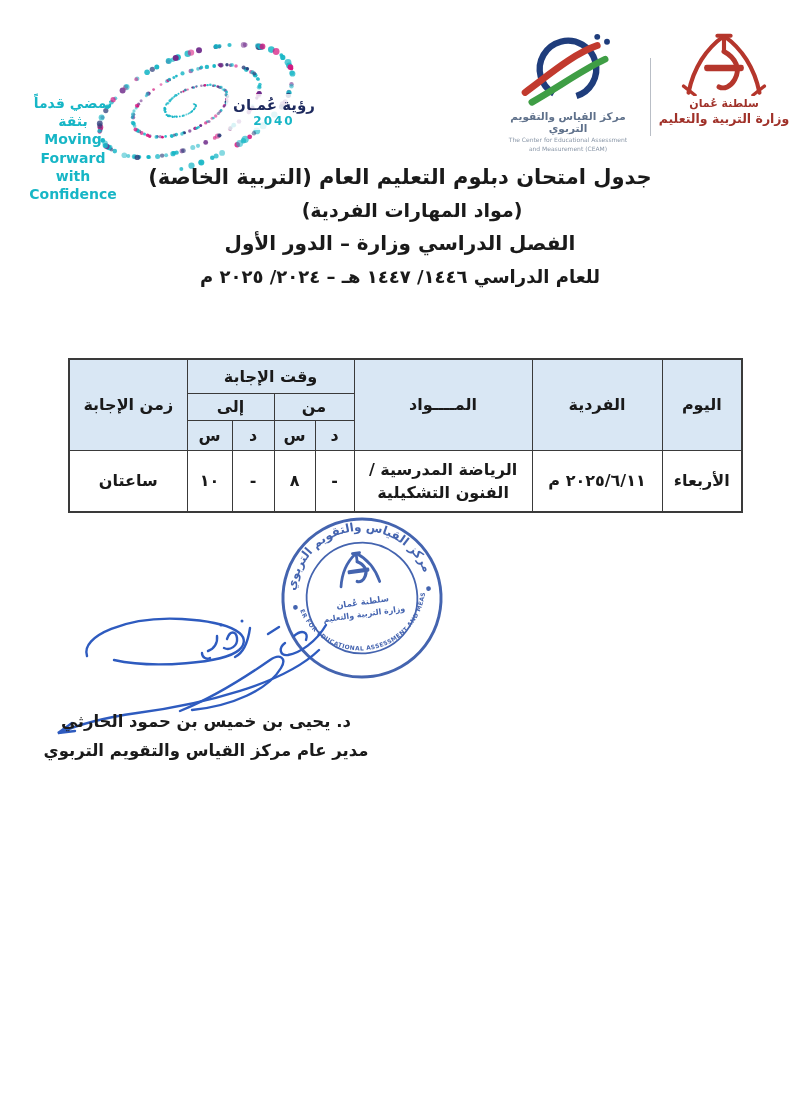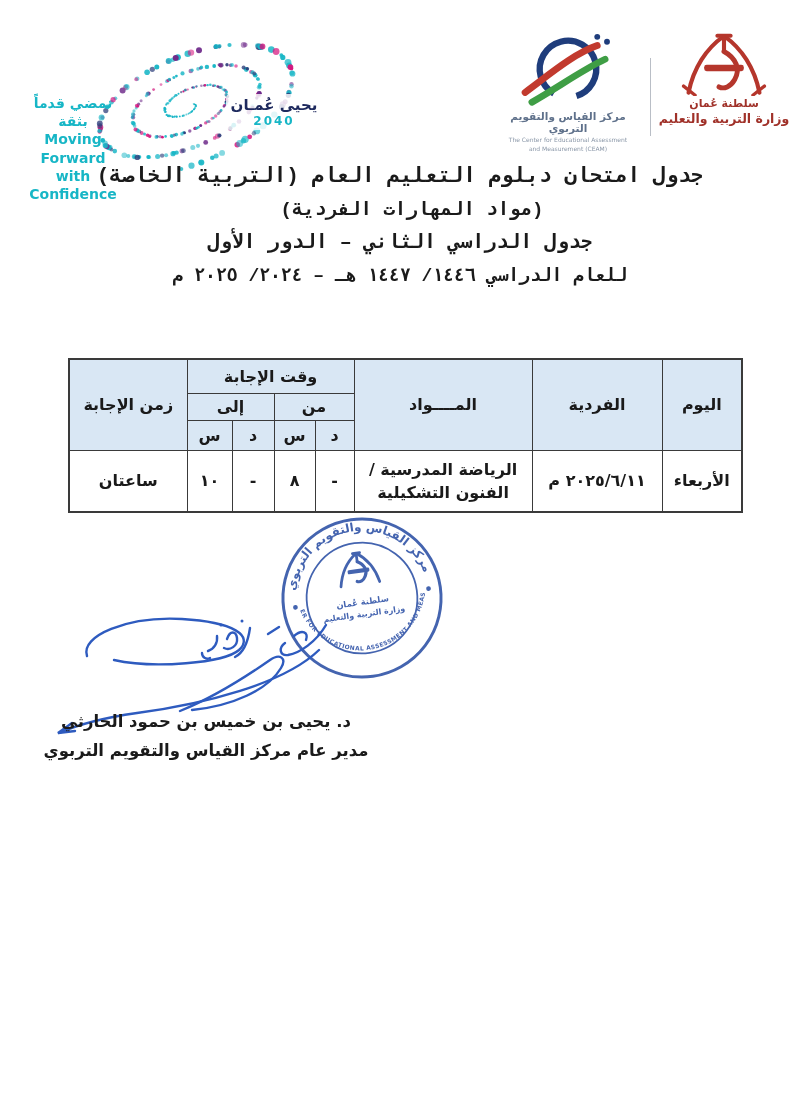--- a/index.html
+++ b/index.html
@@ -26,21 +26,21 @@
   #ceam-logo .name-ar{color:#5f718b;font-size:10.5px;font-weight:bold;margin-top:2px;}
   #ceam-logo .name-en{color:#8a97a8;font-size:6px;line-height:1.45;margin-top:2px;}
 
   .logo-divider{left:650px;top:58px;width:1px;height:78px;background:#b9bec6;}
 
   #ministry-logo{left:658px;top:30px;width:132px;height:125px;text-align:center;color:#a03129;}
   #ministry-logo .country{font-size:11px;font-weight:bold;margin-top:1px;}
   #ministry-logo .name{font-size:12.5px;font-weight:bold;margin-top:1px;}
 
   
-  #title-block{left:0;top:160px;width:800px;text-align:center;direction:rtl;font-weight:bold;font-family:Liberation Mono, monospace;}
+  #title-block{left:0;top:160px;width:800px;text-align:center;direction:rtl;font-weight:bold;}
   #title-block .l1{font-size:21px;line-height:34px;}
   #title-block .l2{font-size:19px;line-height:32px;padding-left:24px;}
   #title-block .l3{font-size:20px;line-height:34px;}
   #title-block .l4{font-size:18px;line-height:33px;}
 
   
   #schedule-table{left:68px;top:358px;}
   table{border-collapse:collapse;direction:rtl;table-layout:fixed;width:673px;}
   td,th{border:1px solid var(--border-dark);text-align:center;vertical-align:middle;
         font-weight:bold;padding:0 2px;}
@@ -395,21 +395,21 @@
       <circle cx="173.5" cy="143.7" r="3.1" fill="#17b6c6" opacity="0.72"></circle>
       <circle cx="183.3" cy="140.5" r="3.0" fill="#17b6c6" opacity="0.92"></circle>
       <circle cx="163.3" cy="147.0" r="2.0" fill="#17b6c6" opacity="0.82"></circle>
     </svg>
   <div class="vision-tagline">
     <div>نمضي قدماً بثقة</div>
     <div>Moving Forward</div>
     <div>with Confidence</div>
   </div>
   <div class="vision-wordmark">
-    <div class="ar">يحيى عُمـان</div>
+    <div class="ar">رؤية عُمـان</div>
     <div class="yr">2040</div>
   </div>
 </div>
 
 <div class="abs" id="ceam-logo">
   <svg width="100" height="78" viewBox="0 0 100 80" style="display:block;margin:0 auto;">
     <circle cx="50" cy="40" r="29" fill="none" stroke="var(--ceam-blue)" stroke-width="6.5" stroke-dasharray="158 25" transform="rotate(120 50 40)"></circle>
     <path d="M6,64 C28,48 56,24 80,16" fill="none" stroke="var(--ceam-red)" stroke-width="7" stroke-linecap="round"></path>
     <path d="M13,74 C38,60 66,40 88,30" fill="none" stroke="var(--ceam-green)" stroke-width="7" stroke-linecap="round"></path>
     <circle cx="80" cy="7" r="3" fill="var(--ceam-blue)"></circle>
@@ -437,21 +437,21 @@
       <rect x="31" y="42" width="48" height="8" rx="3" fill="var(--emblem-red)" stroke="none"></rect>
     </g>
   </svg>
   <div class="country" dir="rtl">سلطنة عُمان</div>
   <div class="name" dir="rtl">وزارة التربية والتعليم</div>
 </div>
 
 <div class="abs" id="title-block">
   <div class="l1">جدول امتحان دبلوم التعليم العام (التربية الخاصة)</div>
   <div class="l2">(مواد المهارات الفردية)</div>
-  <div class="l3">جدول الدراسي الثاني – الدور الأول</div>
+  <div class="l3">الفصل الدراسي وزارة – الدور الأول</div>
   <div class="l4">للعام الدراسي ١٤٤٦/ ١٤٤٧ هـ  –  ٢٠٢٤/ ٢٠٢٥ م</div>
 </div>
 
 <div class="abs" id="schedule-table">
   <table dir="rtl">
     <colgroup>
       <col style="width:80px">
         <col style="width:130px">
         <col style="width:178px">
       <col style="width:39px">

